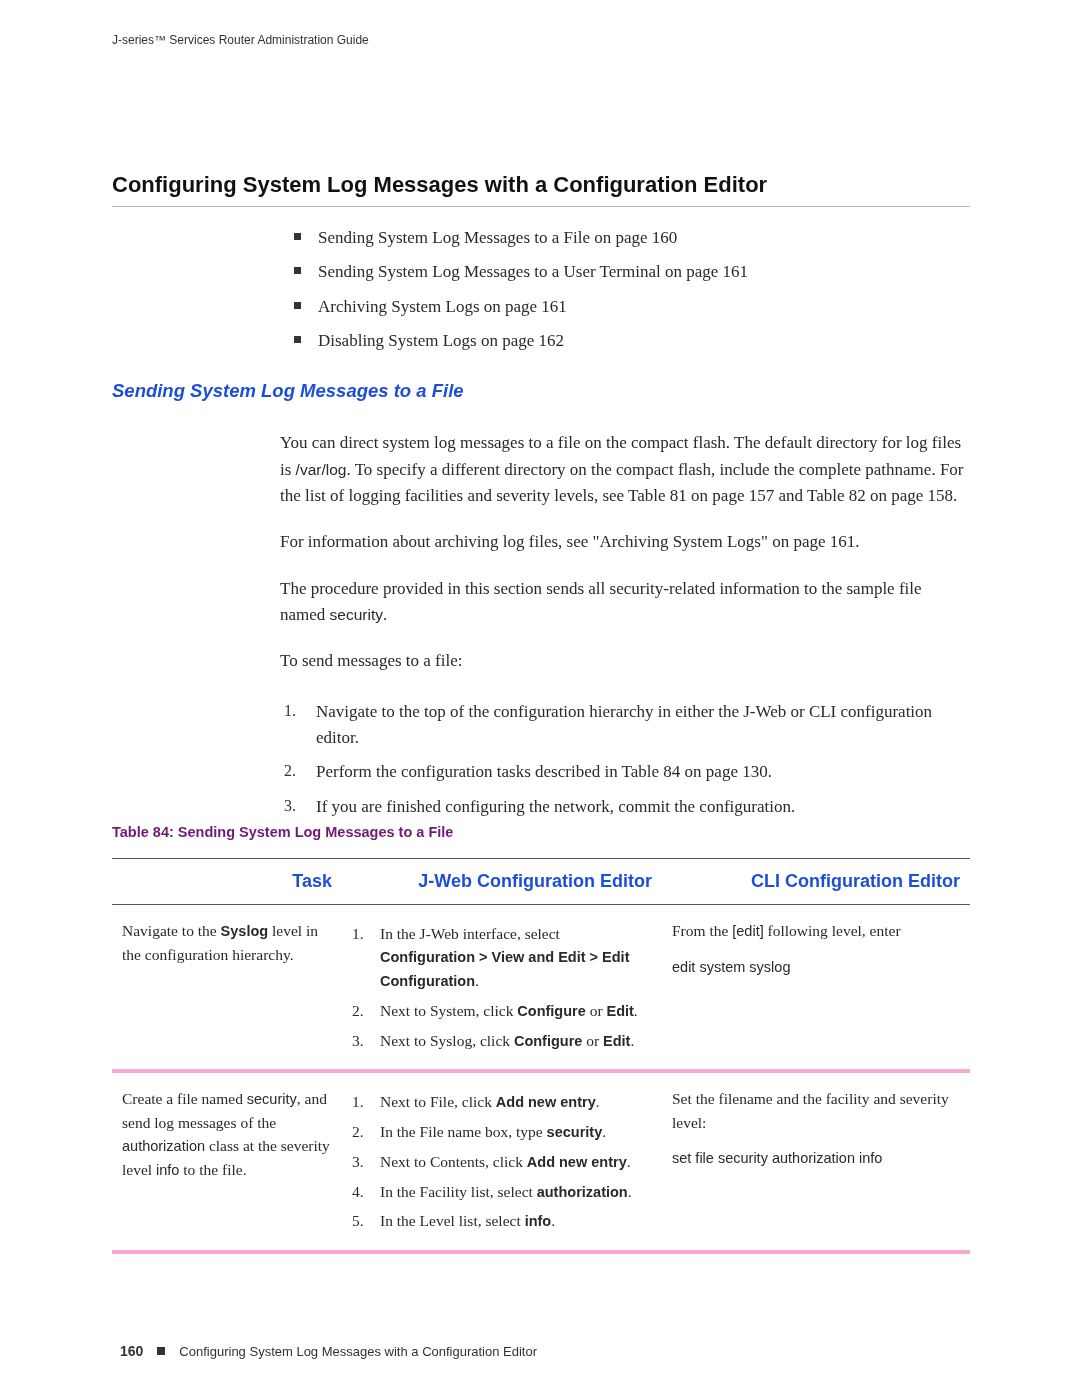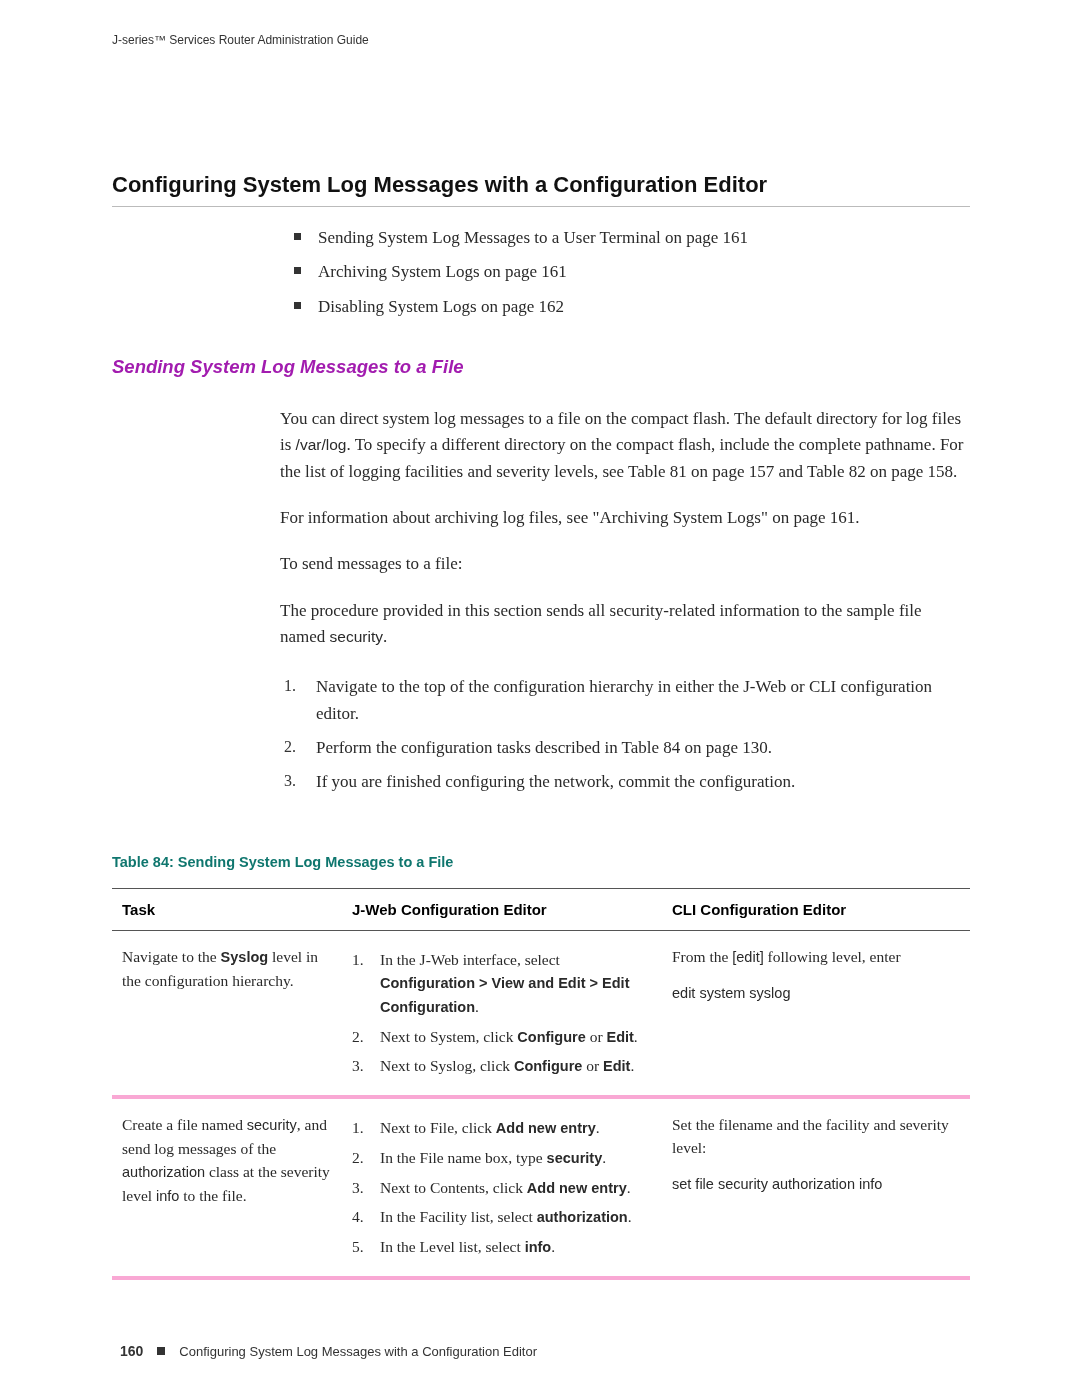--- a/index.html
+++ b/index.html
@@ -57,22 +57,22 @@
     top: 12px;
     width: 7px;
     height: 7px;
     background: #333;
   }
   .subheading {
     font-family: Arial, Helvetica, sans-serif;
     font-weight: bold;
     font-style: italic;
     font-size: 18.5px;
-    color: #a21caf;
-    margin-top: 32px;
+    color: #1d4ed8;
+    margin-top: 22px;
   }
   .body-block {
     margin-left: 168px;
     margin-top: 28px;
   }
   .body-block p {
     font-size: 17px;
     color: #2a2a2a;
     line-height: 1.55;
     margin-bottom: 20px;
@@ -97,35 +97,34 @@
     position: absolute;
     left: 4px;
     top: 4px;
     font-size: 16px;
     color: #333;
   }
   .table-caption {
     font-family: Arial, Helvetica, sans-serif;
     font-weight: 900;
     font-size: 14.5px;
-    color: #0f766e;
-    margin-top: 54px;
+    color: #701a75;
   }
   table.cfg {
     width: 100%;
     border-collapse: collapse;
     margin-top: 18px;
     font-size: 15.5px;
   }
   table.cfg thead th {
-    text-align: left;
+    text-align: right;
     font-family: Arial, Helvetica, sans-serif;
     font-weight: 900;
-    font-size: 15px;
-    color: #000000;
+    font-size: 18px;
+    color: #1d4ed8;
     padding: 12px 10px 12px 10px;
     border-top: 1px solid #555;
     border-bottom: 1px solid #555;
   }
   table.cfg tbody td {
     vertical-align: top;
     padding: 14px 10px 14px 10px;
     border-bottom: 4px solid #f9a8d4;
     color: #2a2a2a;
     line-height: 1.5;
@@ -174,36 +173,37 @@
 <body>
 
 <div class="page">
 
   <div class="running-head">J-series™ Services Router Administration Guide</div>
 
   <h1 class="section-title">Configuring System Log Messages with a Configuration Editor</h1>
 
 
   <ul class="topics">
+    <li>Sending System Log Messages to a File on page 160</li>
     <li>Sending System Log Messages to a User Terminal on page 161</li>
     <li>Archiving System Logs on page 161</li>
     <li>Disabling System Logs on page 162</li>
   </ul>
 
   <h2 class="subheading">Sending System Log Messages to a File</h2>
 
   <div class="body-block">
     <p>
       <span>You can direct system log messages to a file on the compact flash. The default directory for log files is </span><span class="sf">/var/log</span><span>. To specify a different directory on the compact flash, include the complete pathname. For the list of logging facilities and severity levels, see Table 81 on page 157 and Table 82 on page 158.</span>
     </p>
     <p>For information about archiving log files, see "Archiving System Logs" on page 161.</p>
-    <p>To send messages to a file:</p>
     <p>
       <span>The procedure provided in this section sends all security-related information to the sample file named </span><span class="sf">security</span><span>.</span>
     </p>
+    <p>To send messages to a file:</p>
   </div>
 
   <ol class="steps">
     <li>Navigate to the top of the configuration hierarchy in either the J-Web or CLI configuration editor.</li>
     <li>Perform the configuration tasks described in Table 84 on page 130.</li>
     <li>If you are finished configuring the network, commit the configuration.</li>
   </ol>
 
   <div class="table-caption">Table 84: Sending System Log Messages to a File</div>
 

